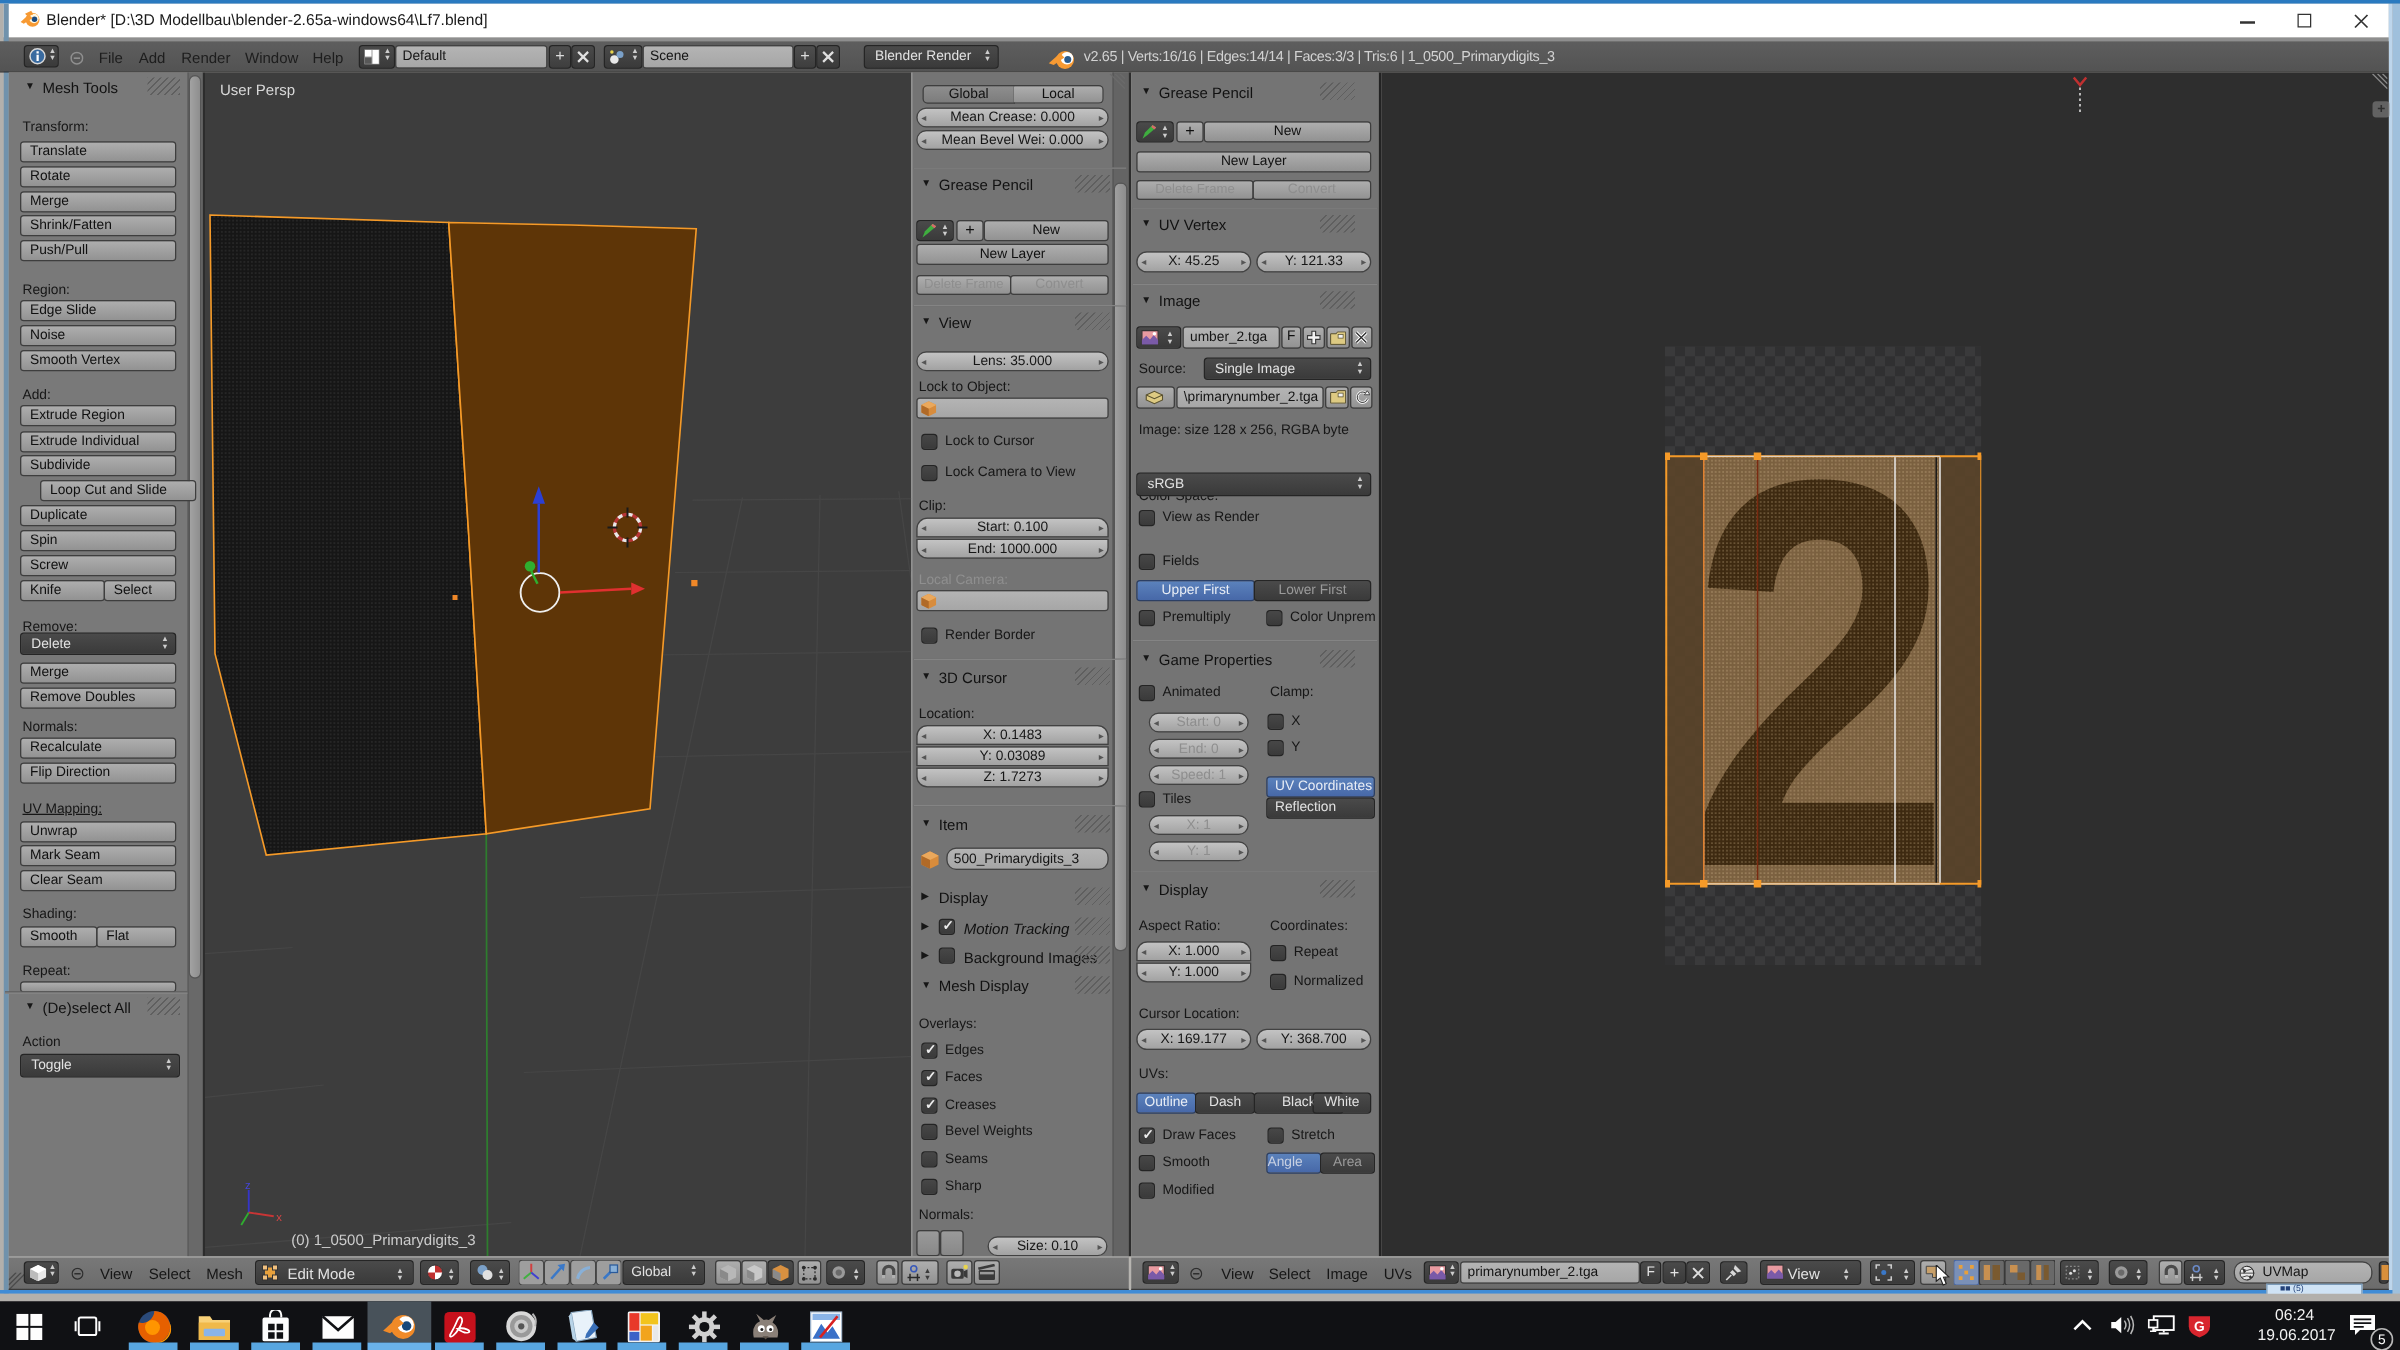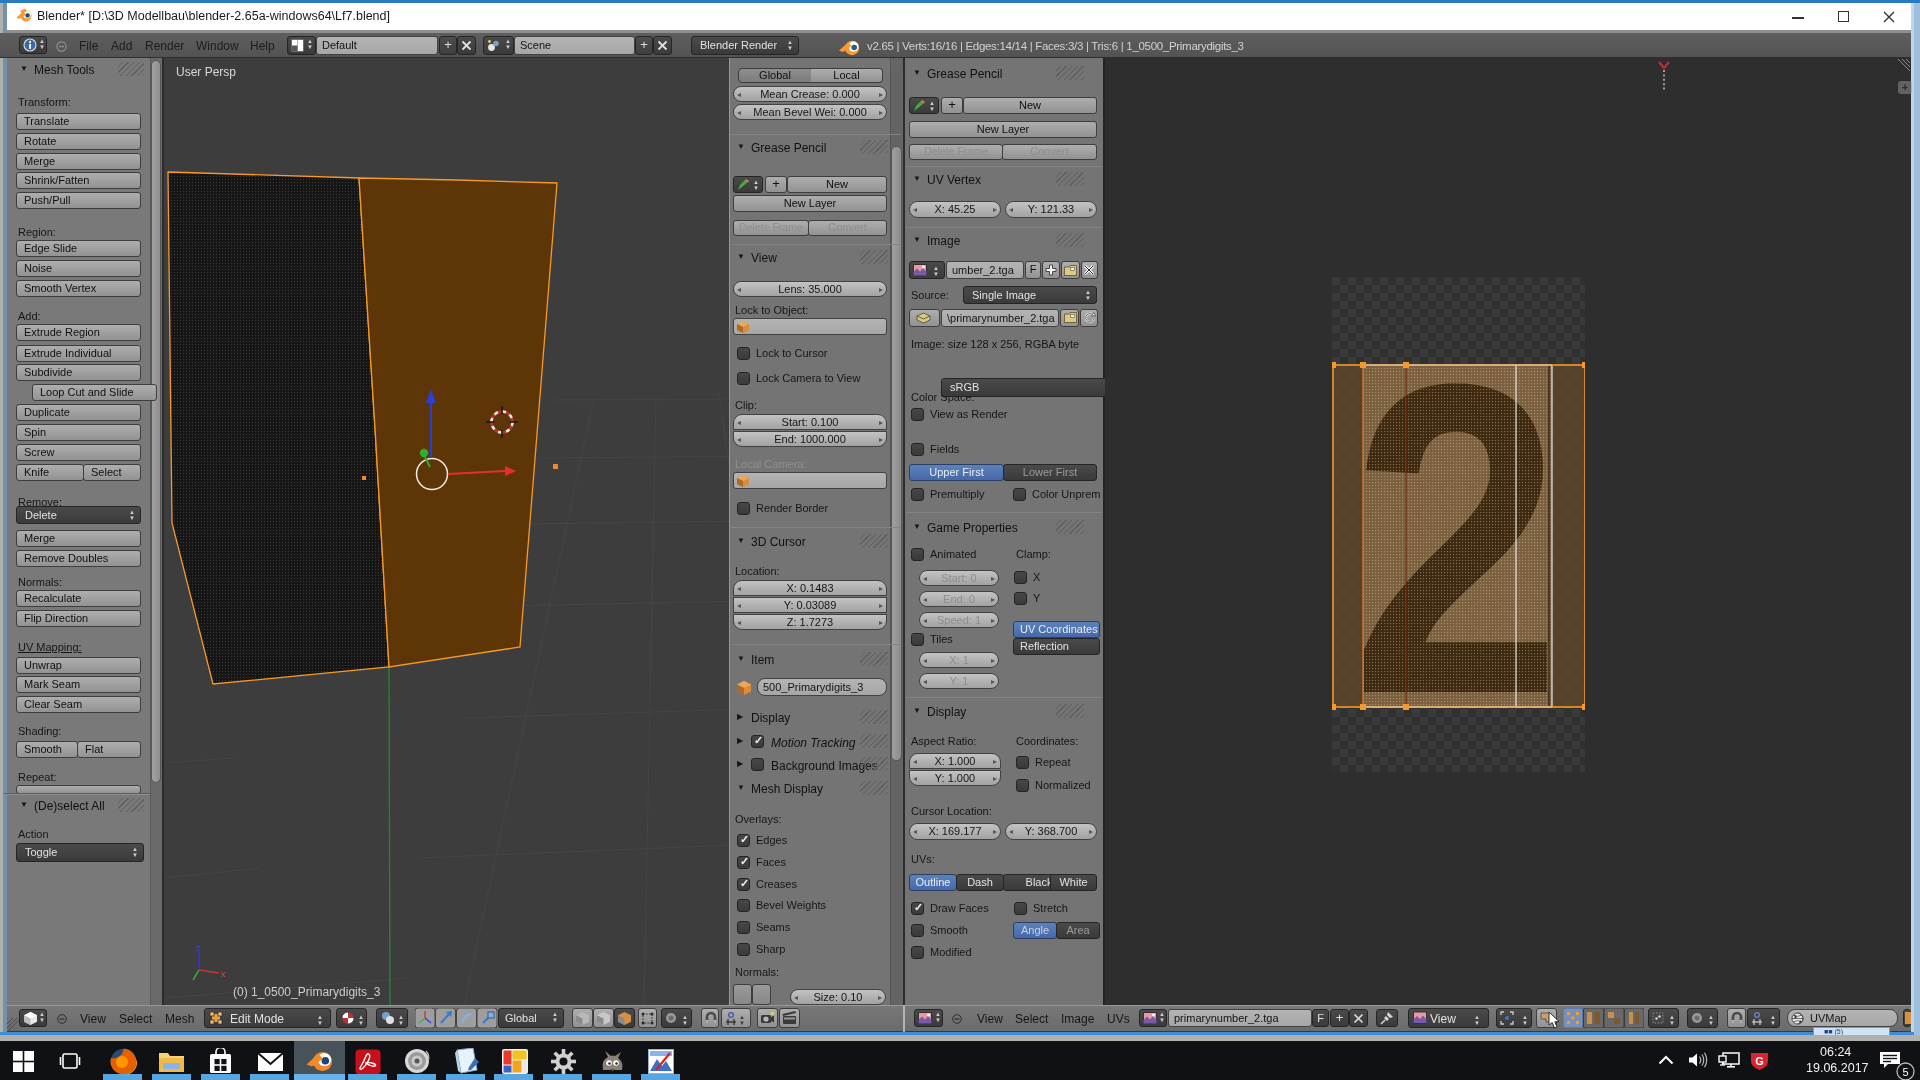--- a/index.html
+++ b/index.html
@@ -491,21 +491,21 @@
     <rect x="6.5" y="2.5" width="4" height="3" fill="#f2f2f2" stroke="#5a5230" stroke-width="0.6"></rect>
   </svg>
 <div class="ab btn btnc" style="left:1080px;top:309px;width:18px;height:18px;line-height:15px;"></div>
 <svg class="ab" style="left:1084px;top:312px" width="12" height="12" viewBox="0 0 12 12">
     <path d="M9.5 3.5 A4.2 4.2 0 1 0 10 7" stroke="#f2f2f2" stroke-width="2.2" fill="none"></path>
     <path d="M9.5 3.5 A4.2 4.2 0 1 0 10 7" stroke="#3a3a3a" stroke-width="0.8" fill="none"></path>
     <polygon points="7.5,3.8 12,3.8 9.8,0.6" fill="#f2f2f2" stroke="#3a3a3a" stroke-width="0.7"></polygon>
   </svg>
 <div class="ab lab" style="left:911px;top:338px;">Image: size 128 x 256, RGBA byte</div>
 <div class="ab lab" style="left:911px;top:361px;margin-top:30px;">Color Space:</div>
-<div class="ab dk" style="left:909px;top:378px;width:188px;height:19px;line-height:17px;margin-left:32px;"><span style="padding-left:8px">sRGB</span><span class="ud">▲<br>▼</span></div>
+<div class="ab dk" style="left:909px;top:378px;width:188px;height:19px;line-height:17px;"><span style="padding-left:8px">sRGB</span><span class="ud">▲<br>▼</span></div>
 <div class="ab chk" style="left:911px;top:408px;width:13px;height:13px;"></div>
 <div class="ab lab" style="left:930px;top:408px;">View as Render</div>
 <div class="ab chk" style="left:911px;top:443px;width:13px;height:13px;"></div>
 <div class="ab lab" style="left:930px;top:443px;">Fields</div>
 <div class="ab dk blue" style="left:909px;top:464px;width:95px;height:17px;line-height:15px;text-align:center">Upper First</div>
 <div class="ab dk" style="left:1003px;top:464px;width:94px;height:17px;line-height:15px;text-align:center;color:#9a9a9a">Lower First</div>
 <div class="ab chk" style="left:911px;top:488px;width:13px;height:13px;"></div>
 <div class="ab lab" style="left:930px;top:488px;">Premultiply</div>
 <div class="ab chk" style="left:1013px;top:488px;width:13px;height:13px;"></div>
 <div class="ab lab" style="left:1032px;top:488px;">Color Unprem</div>
@@ -548,21 +548,21 @@
 <div class="ab dk blue" style="left:909px;top:874px;width:48px;height:17px;line-height:15px;text-align:center">Outline</div>
 <div class="ab dk" style="left:956px;top:874px;width:48px;height:17px;line-height:15px;text-align:center">Dash</div>
 <div class="ab dk" style="left:1003px;top:874px;width:72px;height:17px;line-height:15px;text-align:center">Black</div>
 <div class="ab dk" style="left:1050px;top:874px;width:47px;height:17px;line-height:15px;text-align:center">White</div>
 <div class="ab chk ck" style="left:911px;top:902px;width:13px;height:13px;"></div>
 <div class="ab lab" style="left:930px;top:902px;">Draw Faces</div>
 <div class="ab chk" style="left:1014px;top:902px;width:13px;height:13px;"></div>
 <div class="ab lab" style="left:1033px;top:902px;">Stretch</div>
 <div class="ab chk" style="left:911px;top:924px;width:13px;height:13px;"></div>
 <div class="ab lab" style="left:930px;top:924px;">Smooth</div>
-<div class="ab dk blue" style="left:1013px;top:922px;width:44px;height:17px;line-height:15px;text-align:center;color:#c8d0e2">Angle</div>
+<div class="ab dk blue" style="left:1013px;top:922px;width:44px;height:17px;line-height:15px;color:#c8d0e2">Angle</div>
 <div class="ab dk" style="left:1056px;top:922px;width:44px;height:17px;line-height:15px;text-align:center;color:#9a9a9a">Area</div>
 <div class="ab chk" style="left:911px;top:946px;width:13px;height:13px;"></div>
 <div class="ab lab" style="left:930px;top:946px;">Modified</div>
 <div class="ab" style="left:1105px;top:58px;width:806px;height:947px;background:#2e2e2e"></div>
 <svg class="ab" style="left:1332px;top:277px" width="253" height="495" viewBox="0 0 253 495">
 <defs>
 <pattern id="chk" width="16" height="16" patternUnits="userSpaceOnUse">
 <rect width="16" height="16" fill="#303031"></rect>
         <rect width="8" height="8" fill="#3a3a3b"></rect>
         <rect x="8" y="8" width="8" height="8" fill="#3a3a3b"></rect>

